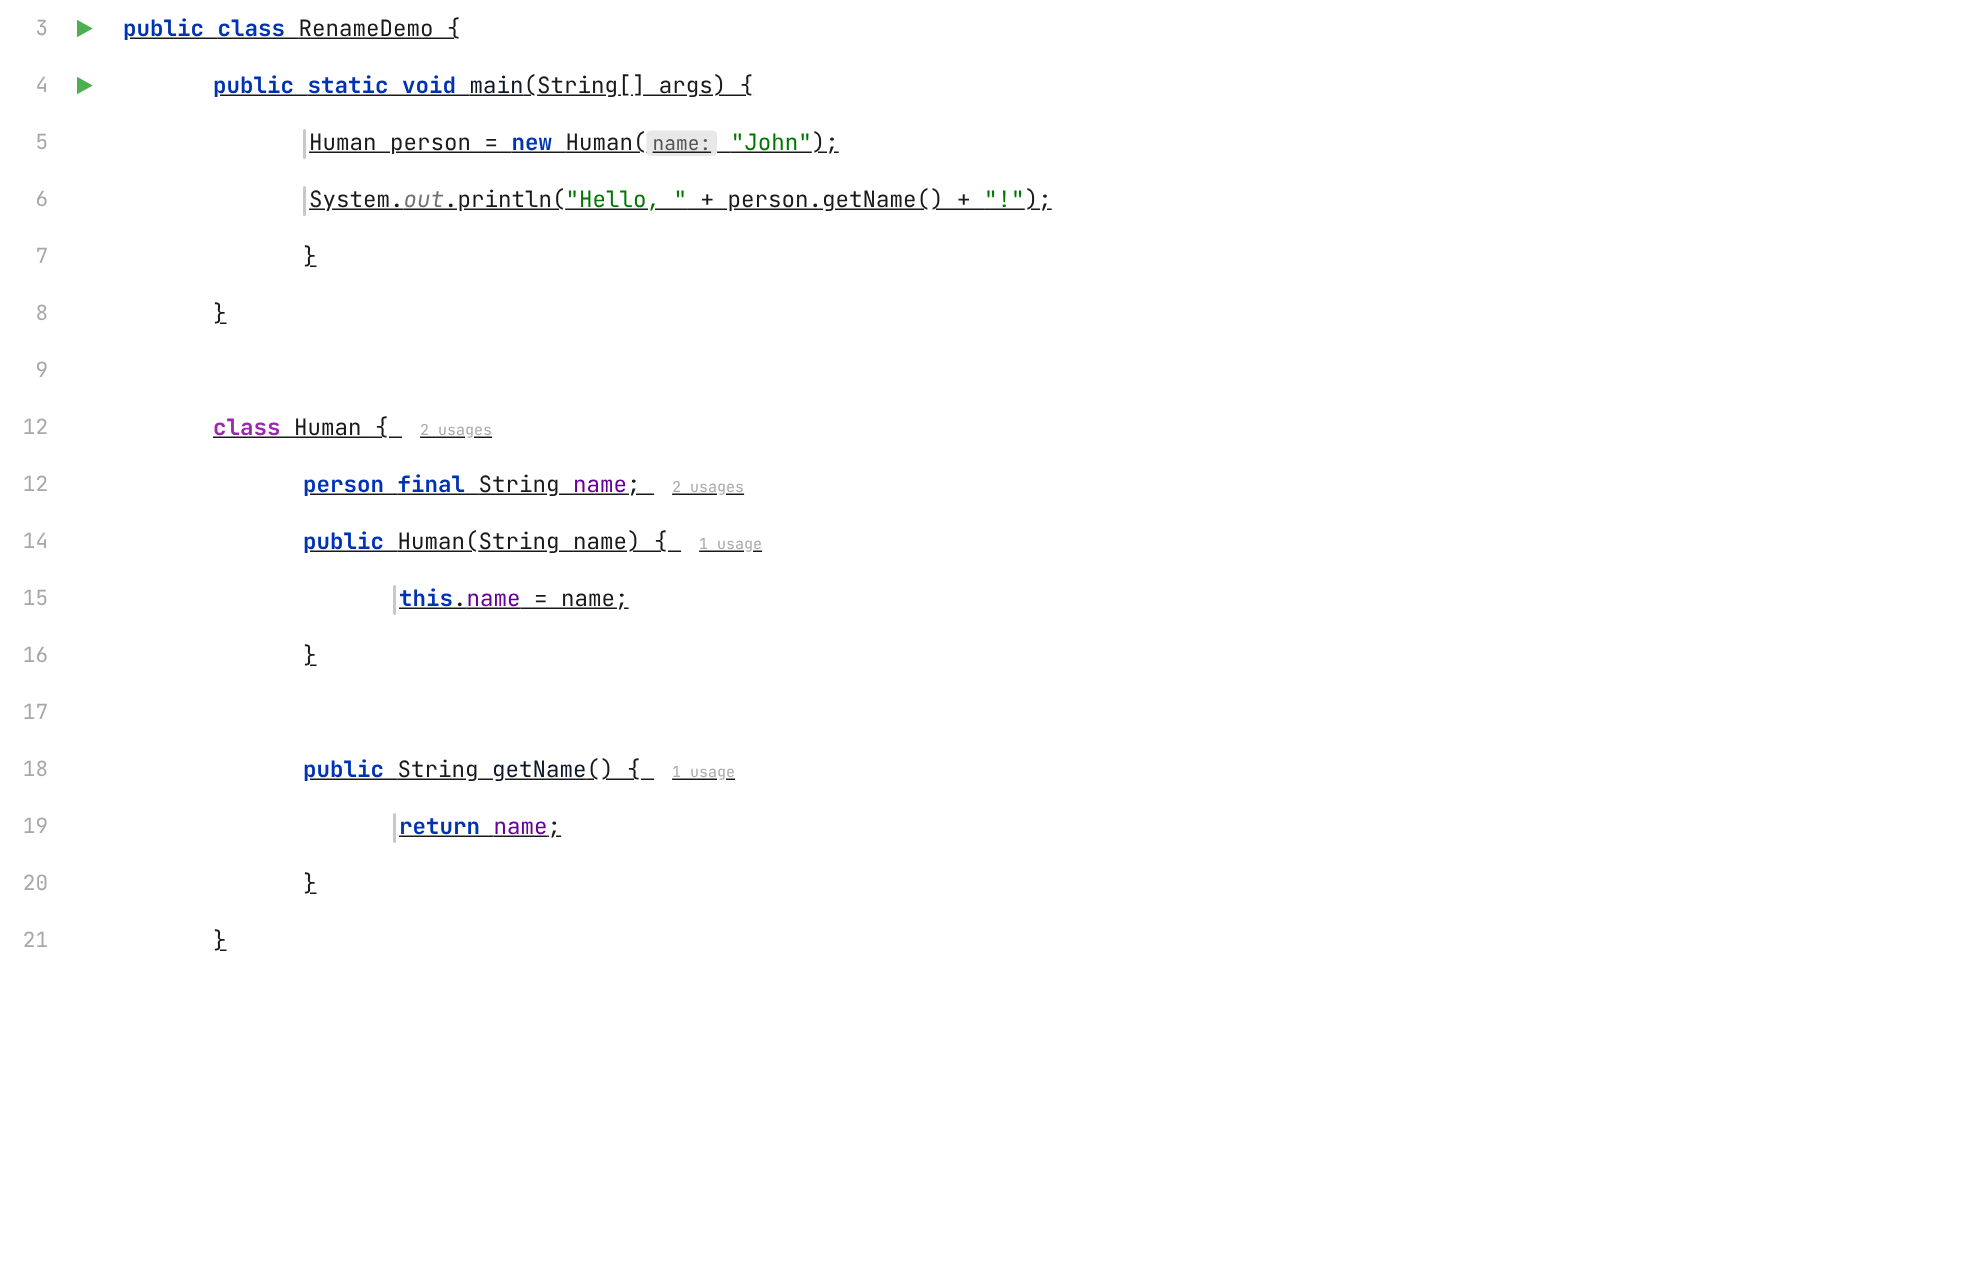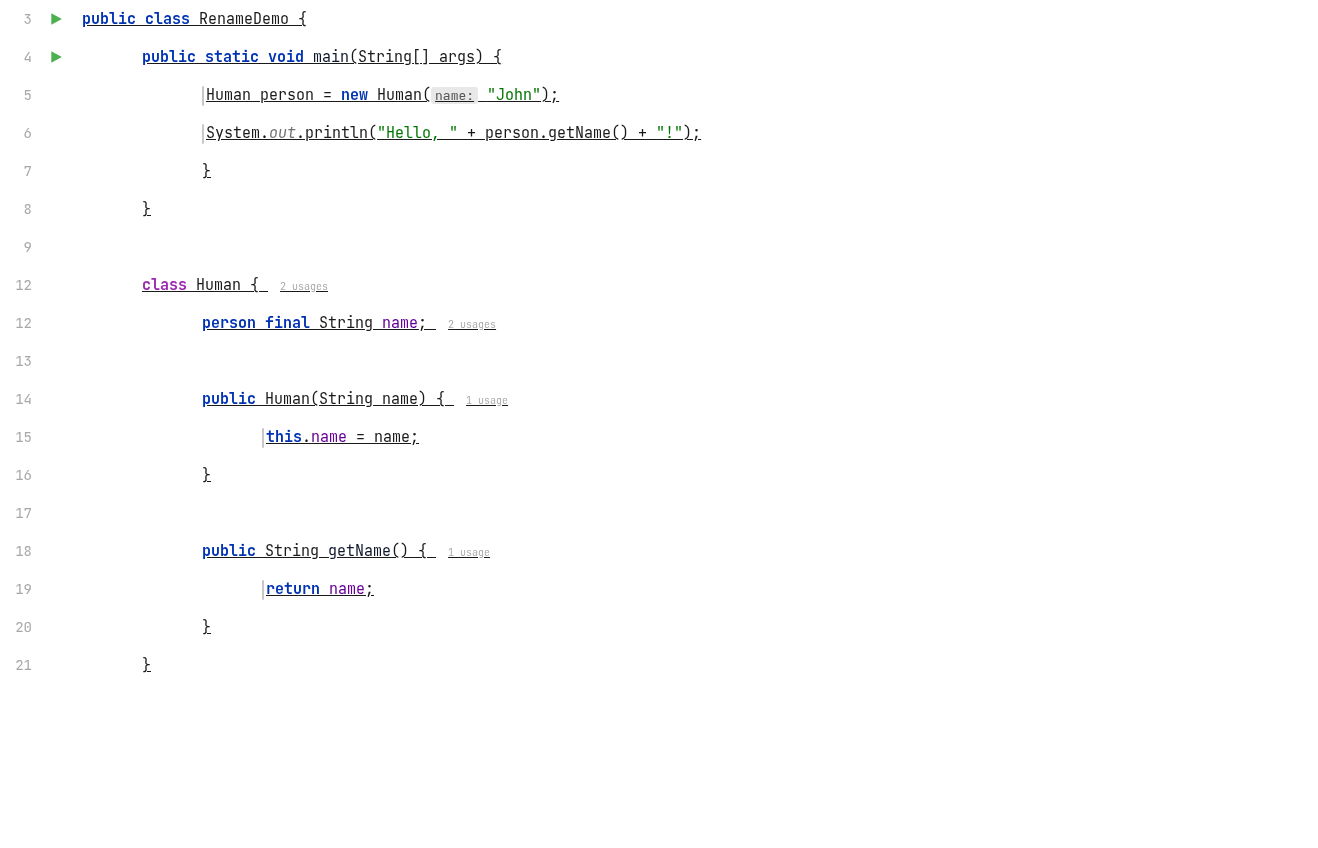--- a/index.html
+++ b/index.html
@@ -135,25 +135,20 @@
       <span class="line-number">12</span>
       <span class="run-btn"></span>
       <span class="code-content"><span style="display: inline-block; width: 60px;"></span><span class="kw-purple">class </span><span class="class-name">Human </span><span class="plain">{ </span><span class="hint-gray">2 usages</span></span>
     </div>
     <div class="code-line">
       <span class="line-number">12</span>
       <span class="run-btn"></span>
       <span class="code-content"><span style="display: inline-block; width: 60px;"></span><span style="display: inline-block; width: 60px;"></span><span class="kw-blue">person </span><span class="kw-blue">final </span><span class="class-name">String </span><span class="field-purple">name</span><span class="plain">; </span><span class="hint-gray">2 usages</span></span>
     </div>
     <div class="code-line">
-      <span class="line-number">13</span>
-      <span class="run-btn"></span>
-      <span class="code-content"></span>
-    </div>
-    <div class="code-line">
       <span class="line-number">14</span>
       <span class="run-btn"></span>
       <span class="code-content"><span style="display: inline-block; width: 60px;"></span><span style="display: inline-block; width: 60px;"></span><span class="kw-blue">public </span><span class="class-name">Human</span><span class="plain">(</span><span class="class-name">String </span><span class="plain">name) { </span><span class="hint-gray">1 usage</span></span>
     </div>
     <div class="code-line">
       <span class="line-number">15</span>
       <span class="run-btn"></span>
       <span class="code-content"><span style="display: inline-block; width: 120px;"></span><span style="display: inline-block; width: 60px;"></span><span style="display: inline-block; width: 2px; background: rgb(200, 200, 200); height: 20px; vertical-align: middle; margin-right: 2px; border-radius: 1px;"></span><span class="kw-blue">this</span><span class="plain">.</span><span class="field-purple">name</span><span class="plain"> = name;</span></span>
     </div>
     <div class="code-line">

